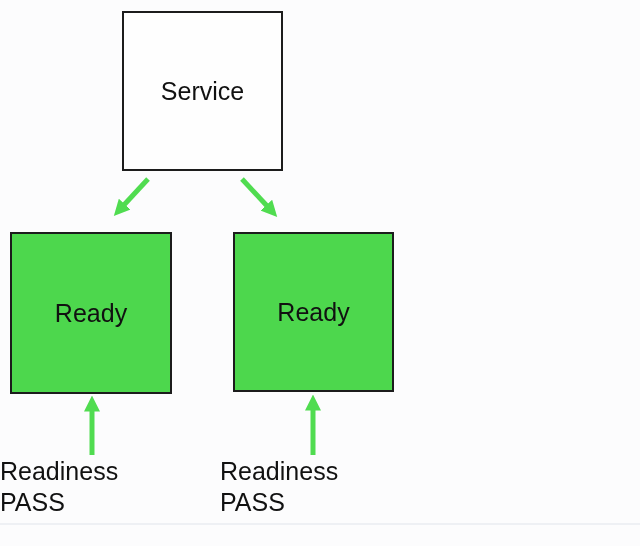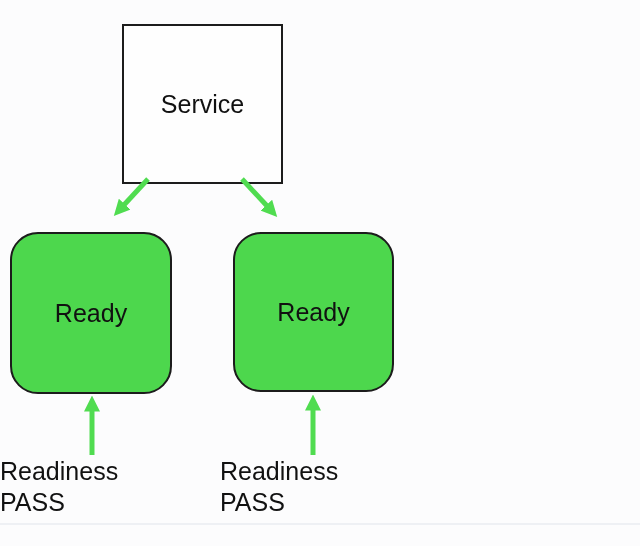--- a/index.html
+++ b/index.html
@@ -28,28 +28,27 @@
     position: absolute;
     border: 2px solid var(--node-border);
     display: flex;
     align-items: center;
     justify-content: center;
     font-size: 25px;
     font-weight: 500;
     color: var(--text);
   }
   .node.service {
-    left: 122px; top: 24px;
+    left: 122px; top: 11px;
     width: 161px; height: 160px;
     background: var(--service-fill);
   }
   .node.pod {
     width: 162px; height: 162px;
     background: var(--ready-fill);
-    border-radius: 28px;
   }
   .node.pod.pod-1 { left: 10px;  top: 232px; }
   .node.pod.pod-2 { left: 233px; top: 232px; height: 160px; width: 161px; }
   svg.arrow-layer {
     position: absolute;
     left: 0; top: 0;
     width: 640px; height: 546px;
     pointer-events: none;
   }
   .arrow-line {

